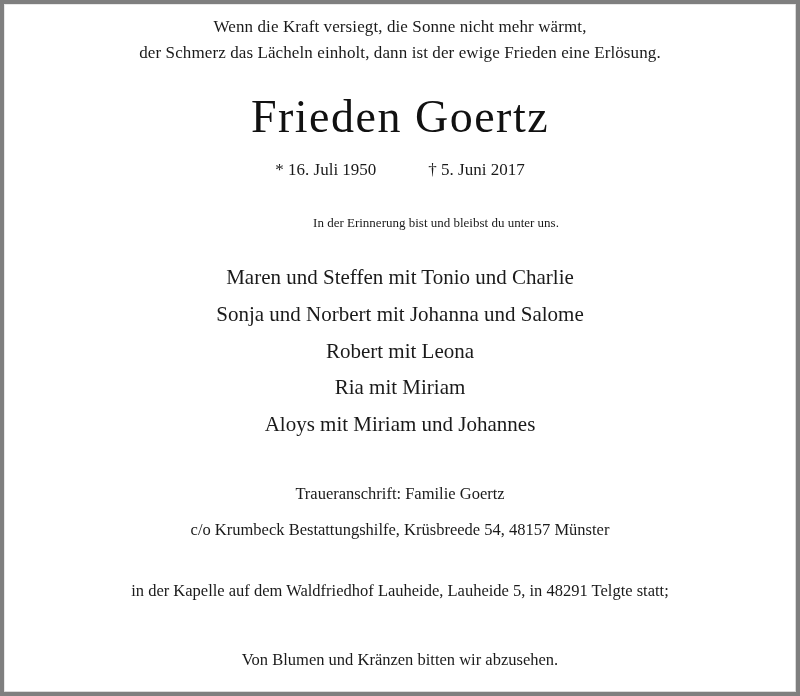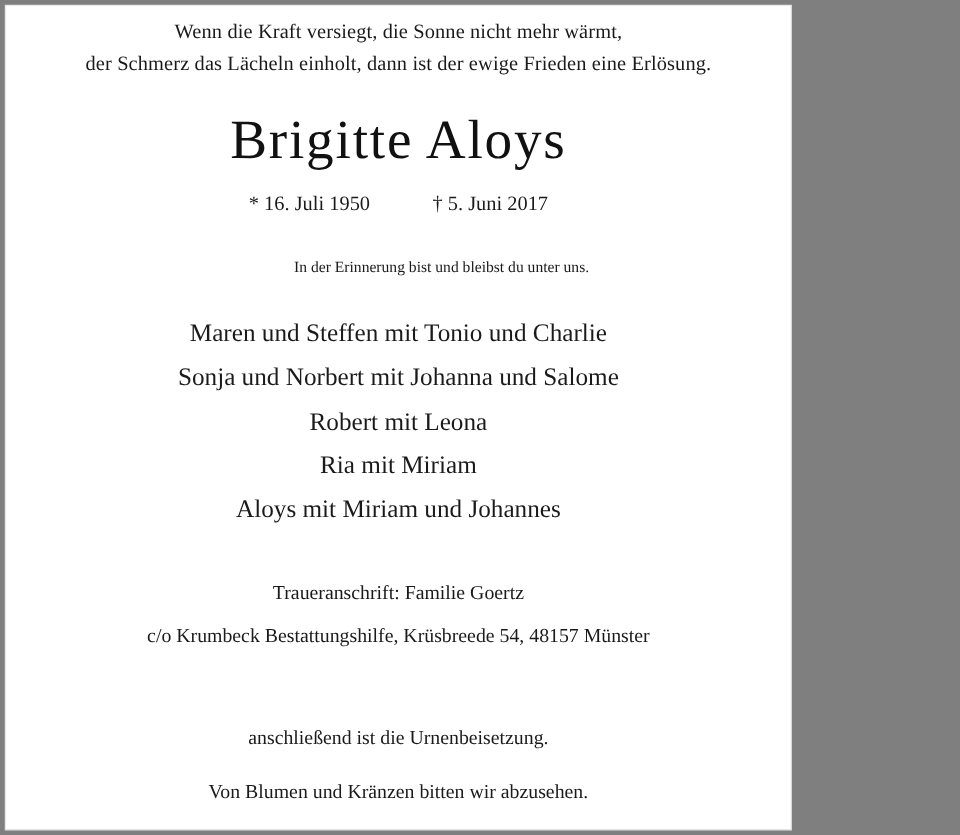--- a/index.html
+++ b/index.html
@@ -10,21 +10,21 @@
       width: 800px;
       height: 696px;
       background: #7f7f7f;
       position: relative;
       overflow: hidden;
     }
     .notice {
       position: absolute;
       left: 4px;
       top: 4px;
-      width: 656px;
+      width: 792px;
       height: 688px;
       background: #ffffff;
       box-shadow: inset -1px -1px 0 #d9d9d9, inset 1px 1px 0 #e8e8e8;
       color: #1a1a1a;
       font-family: "Liberation Serif", "DejaVu Serif", serif;
       text-align: center;
     }
     .line {
       position: absolute;
       left: 0;
@@ -59,34 +59,34 @@
     }
   </style>
 </head>
 <body>
 
 <div class="notice">
 
   <div class="line motto" style="top:13px;">Wenn die Kraft versiegt, die Sonne nicht mehr wärmt,</div>
   <div class="line motto" style="top:39px;">der Schmerz das Lächeln einholt, dann ist der ewige Frieden eine Erlösung.</div>
 
-  <div class="line name" style="top:86px;">Brigitte Aloys</div>
+  <div class="line name" style="top:86px;">Frieden Goertz</div>
 
   <div class="line dates" style="top:156px;">
     <span class="birth">* 16. Juli 1950</span><span class="death">† 5. Juni 2017</span>
   </div>
 
   <div class="line lead" style="top:211px;">In der Erinnerung bist und bleibst du unter uns.</div>
 
   <div class="line family" style="top:261px;">Maren und Steffen mit Tonio und Charlie</div>
   <div class="line family" style="top:298px;">Sonja und Norbert mit Johanna und Salome</div>
   <div class="line family" style="top:335px;">Robert mit Leona</div>
   <div class="line family" style="top:371px;">Ria mit Miriam</div>
   <div class="line family" style="top:408px;">Aloys mit Miriam und Johannes</div>
 
   <div class="line addr" style="top:480px;">Traueranschrift: Familie Goertz</div>
   <div class="line addr" style="top:516px;">c/o Krumbeck Bestattungshilfe, Krüsbreede 54, 48157 Münster</div>
 
-  <div class="line service" style="top:601px;">anschließend ist die Urnenbeisetzung.</div>
+  <div class="line service" style="top:577px;">in der Kapelle auf dem Waldfriedhof Lauheide, Lauheide 5, in 48291 Telgte statt;</div>
 
   <div class="line closing" style="top:646px;">Von Blumen und Kränzen bitten wir abzusehen.</div>
 
 </div>
 
 </body></html>

